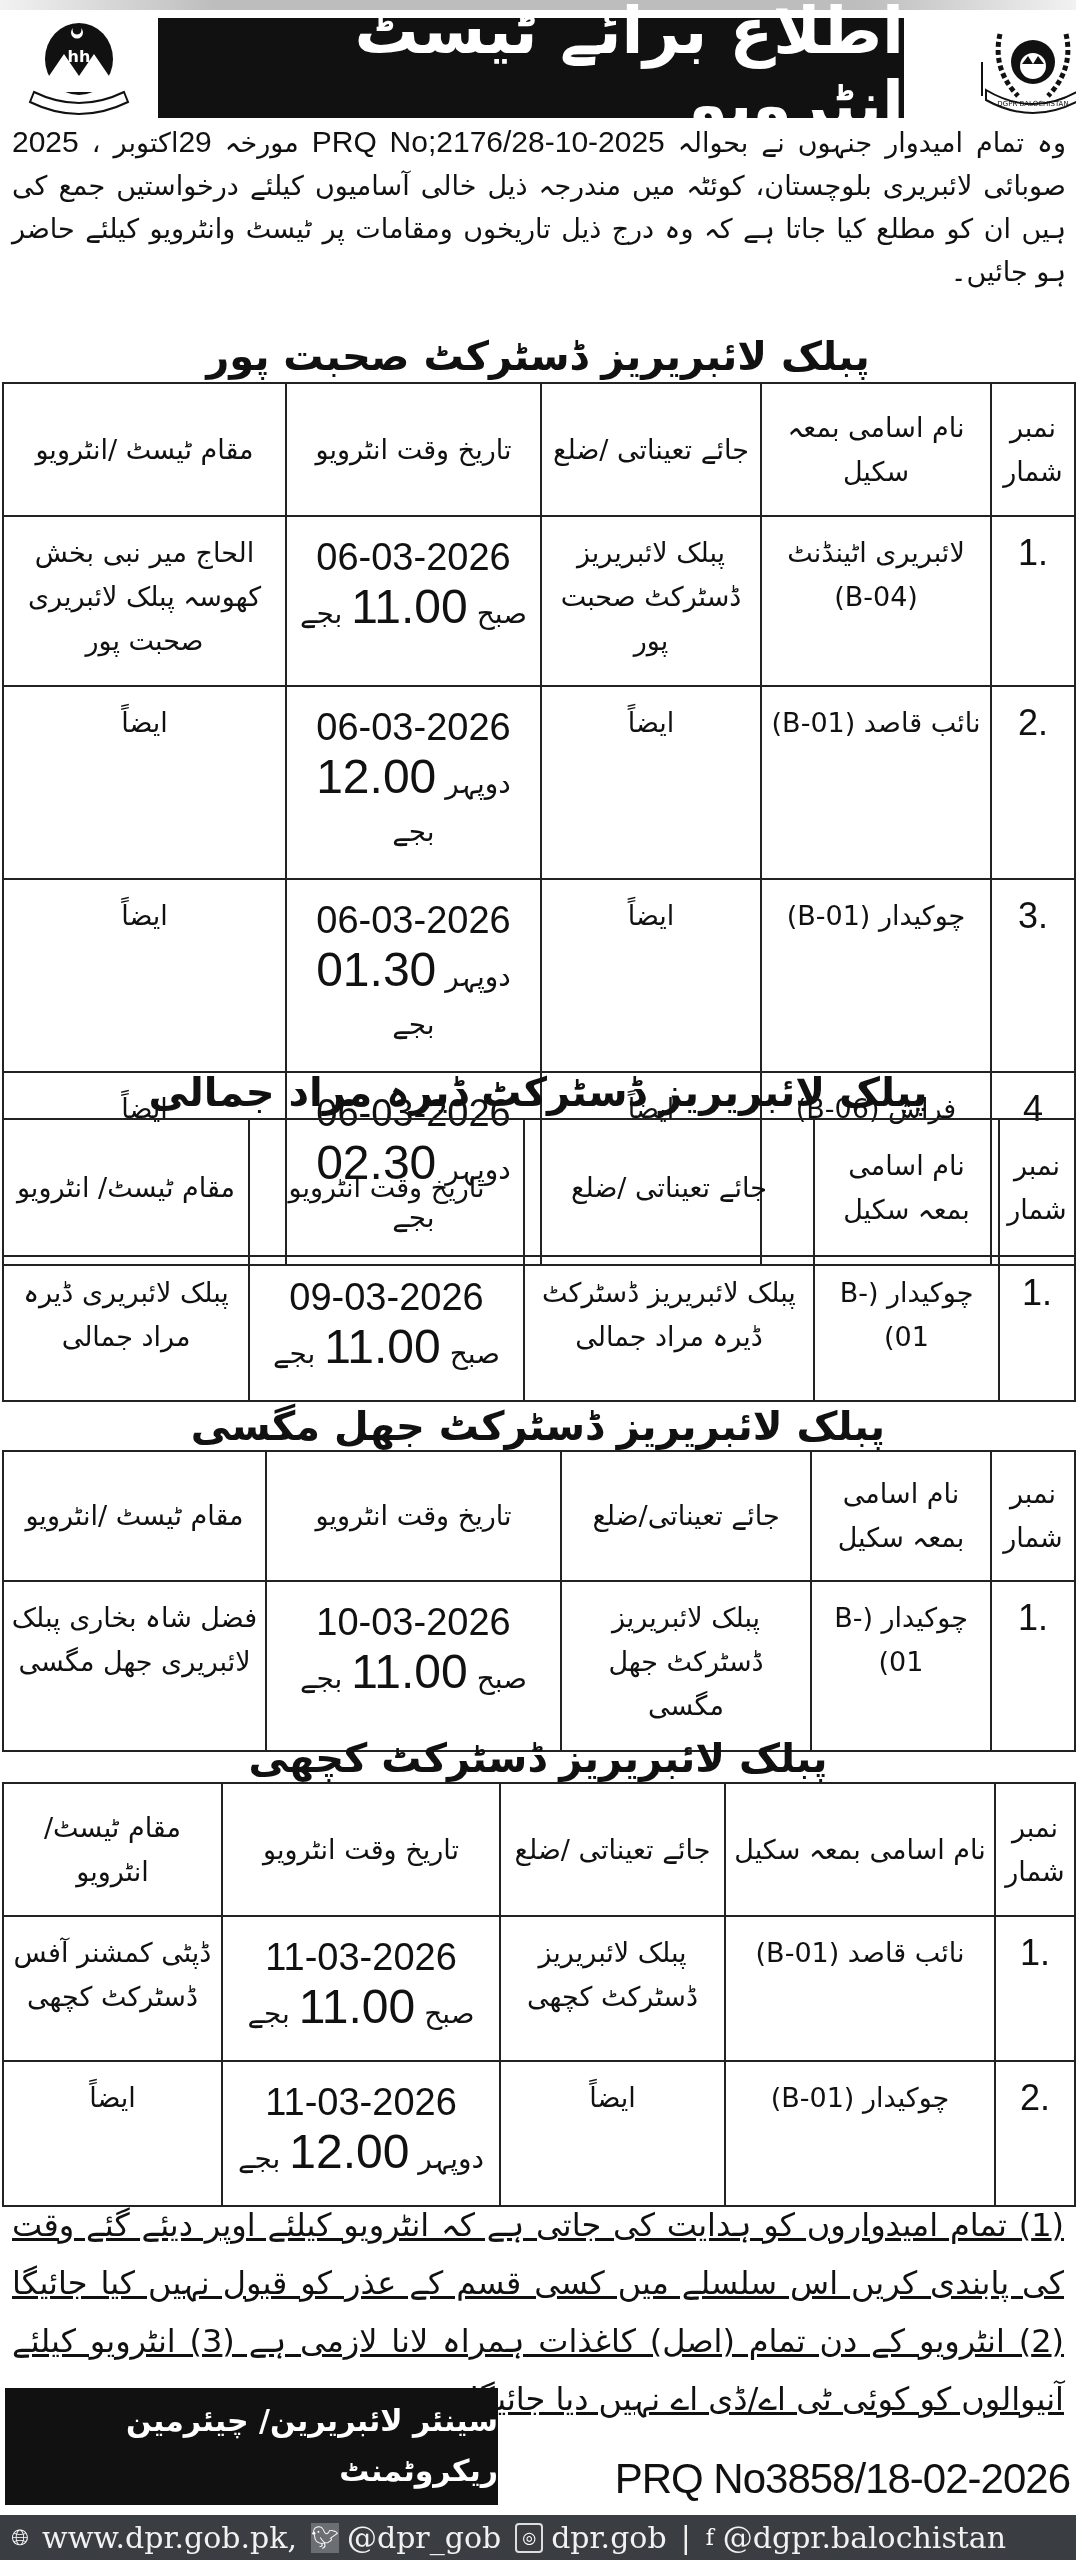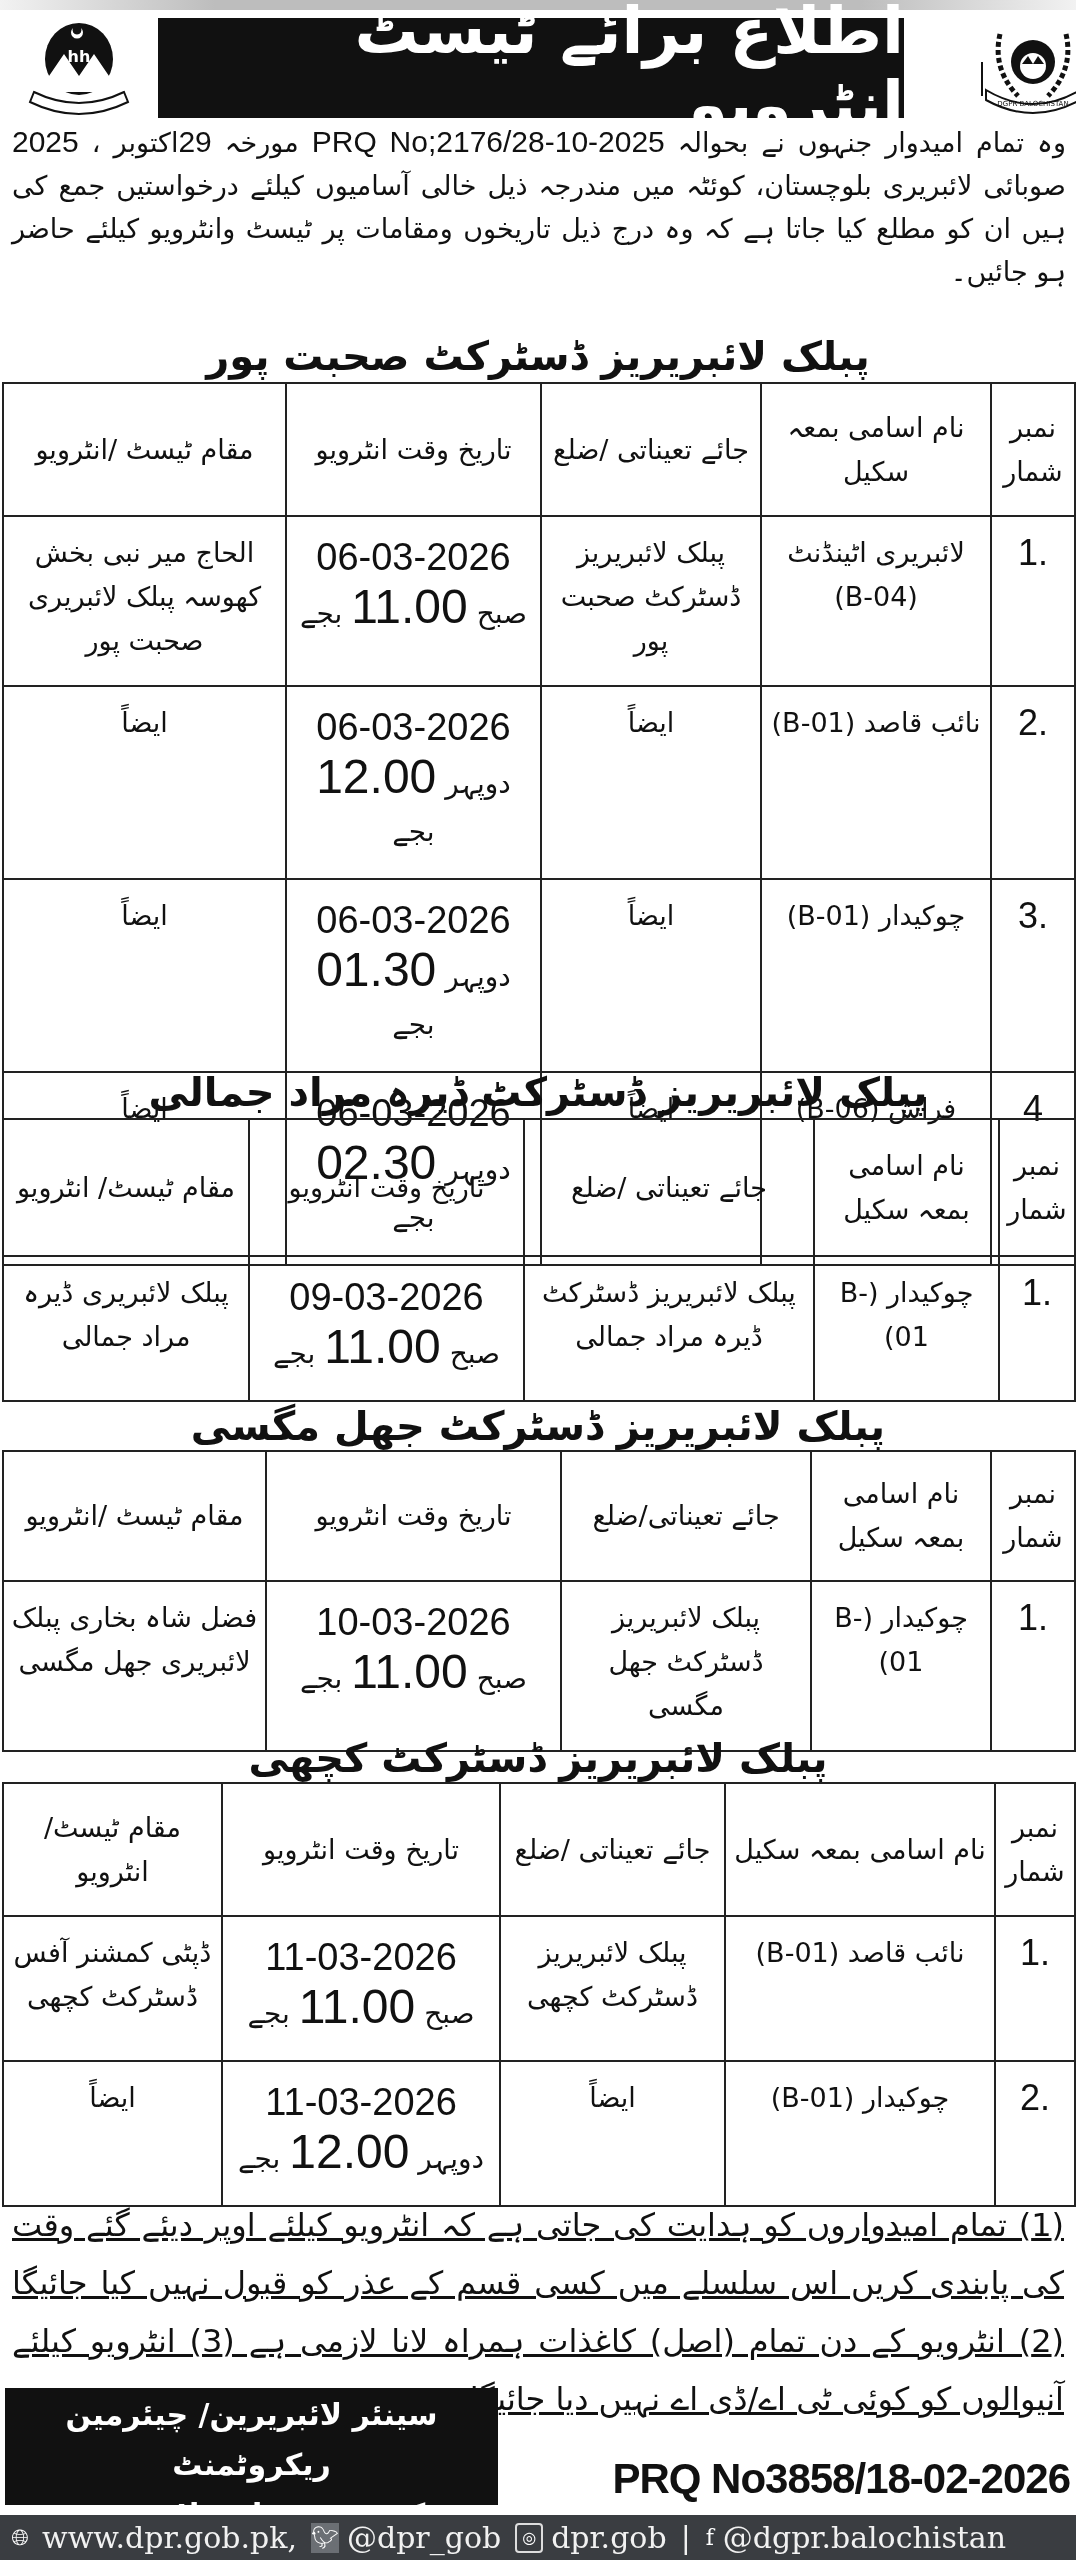--- a/index.html
+++ b/index.html
@@ -41,26 +41,26 @@
   .num { font-family:"Liberation Sans", sans-serif; font-size:36px; direction:ltr; unicode-bidi:embed; }
   .date { font-family:"Liberation Sans", sans-serif; font-size:38px; display:block; direction:ltr; line-height:52px; }
   .time { display:block; font-size:28px; line-height:48px; }
   .time .tn { font-family:"Liberation Sans", sans-serif; font-size:48px; direction:ltr; unicode-bidi:embed; }
   .notes {
     position:absolute; left:12px; top:2196px; width:1052px;
     direction:rtl; text-align:justify; font-size:32px; line-height:58px;text-decoration:underline;
   }
   .sigbox {
     position:absolute; left:5px; top:2388px; width:493px; height:117px;
-    background:#111; color:#fff; direction:rtl; text-align:center;
-    font-weight:bold; font-size:30px; line-height:50px; padding-top:2px; box-sizing:border-box;
+    background:#111; color:#fff; direction:rtl; text-align:right;
+    font-weight:bold; font-size:30px; line-height:50px; padding-top:8px; box-sizing:border-box;
   }
   .prq2 {
     position:absolute; left:560px; top:2455px; width:510px; text-align:right;
-    font-family:"Liberation Sans", sans-serif; font-weight:bold; font-size:42px; letter-spacing:-1px;
+    font-family:"Liberation Sans", sans-serif; font-weight:normal; font-size:42px; letter-spacing:-1px;
   }
   .footer {
     position:absolute; left:0; top:2515px; width:1076px; height:45px;
     background:#3a3d41; color:#f1f1f1; display:flex; align-items:center;
     font-family:"DejaVu Serif", serif; font-size:30px; white-space:nowrap; overflow:hidden;
   }
   .footer .fi { display:inline-flex; align-items:center; margin-right:8px; }
   .footer .ic {
     display:inline-flex; align-items:center; justify-content:center;
     width:28px; height:30px; margin:0 8px 0 6px; font-size:22px; color:#fff;

